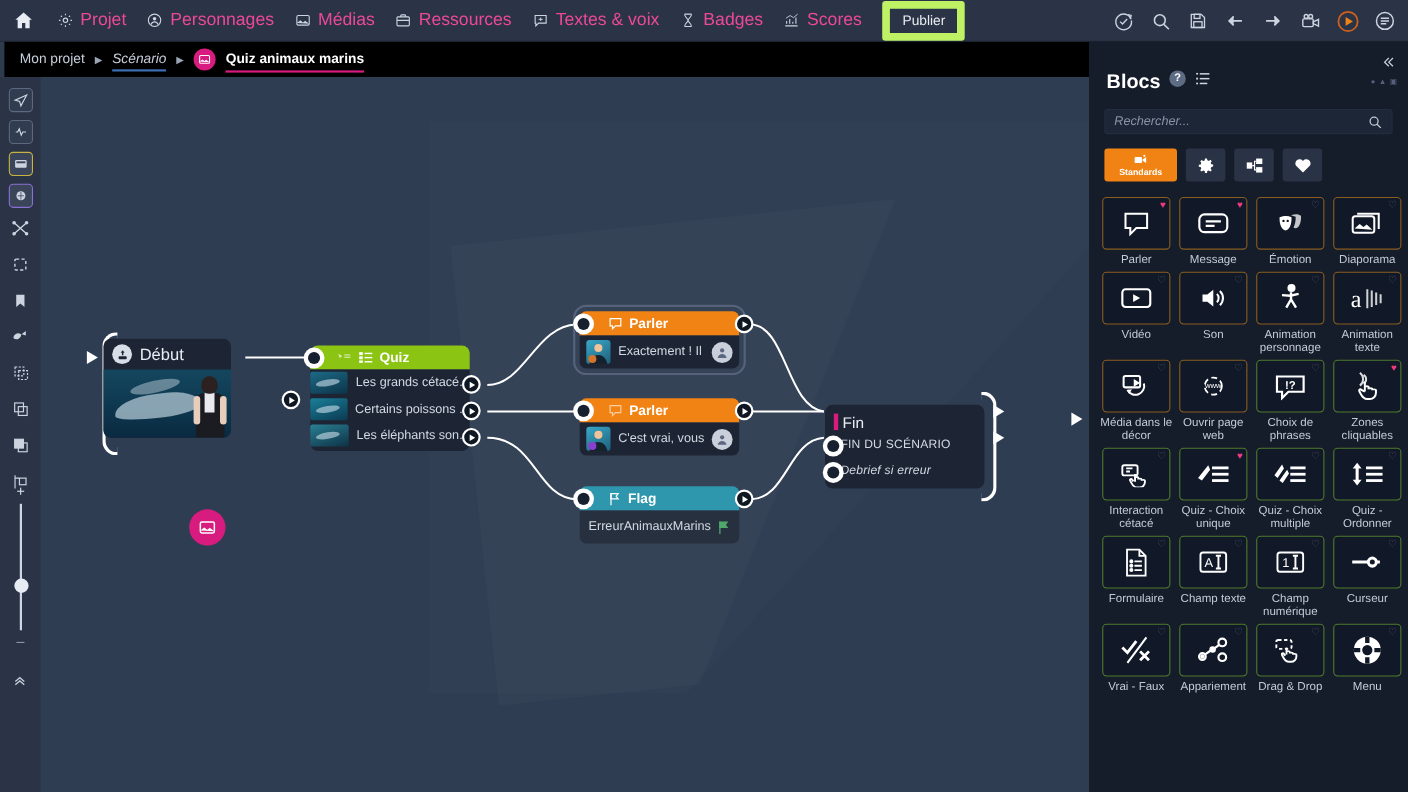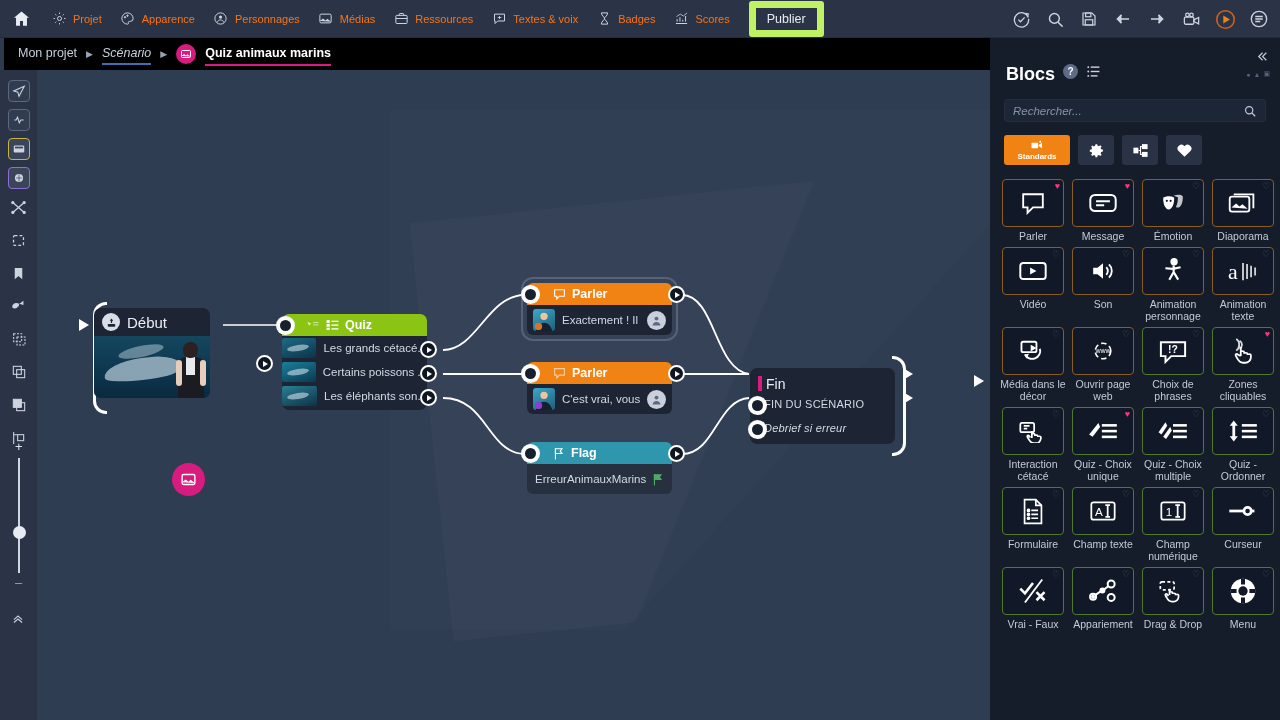--- a/index.html
+++ b/index.html
@@ -15,21 +15,21 @@
 
   
   .topbar {
     position:absolute; left:0; top:0; width:1280px; height:38px;
     background:#2b3446; display:flex; align-items:center;
     border-bottom:1px solid #232b3a;
   }
   .home-btn { width:42px; height:38px; display:flex; align-items:center; justify-content:center; }
   .menu-item {
     display:flex; align-items:center; gap:6px; height:38px; padding:0 9px;
-    color:#f97316; font-size:11px; white-space:nowrap; cursor:default;
+    color:#ec4899; font-size:16px; white-space:nowrap; cursor:default;
   }
   .menu-item .mi-ico { display:flex; align-items:center; justify-content:center; width:16px; height:16px; }
   .publish-btn {
     margin-left:10px; border:7px solid #bef264; border-radius:3px;
     padding:4px 11px; font-size:12.5px; color:#e7ebf1; background:transparent;
   }
   .topbar-right { position:absolute; right:6px; top:0; height:38px; display:flex; align-items:center; gap:4px; }
   .tb-ico { width:30px; height:38px; display:flex; align-items:center; justify-content:center; }
 
   
@@ -248,30 +248,20 @@
     <div class="menu-item">
       <span class="mi-ico">
         <svg width="15" height="15" viewBox="0 0 24 24" fill="none" stroke="#cdd4e0" stroke-width="1.6">
             <circle cx="12" cy="12" r="3.2"></circle>
             <path d="M12 2.5v2.2M12 19.3v2.2M21.5 12h-2.2M4.7 12H2.5M18.7 5.3l-1.6 1.6M6.9 17.1l-1.6 1.6M18.7 18.7l-1.6-1.6M6.9 6.9 5.3 5.3"></path>
           </svg>
       </span>
       <span>Projet</span>
     </div>
 
-    <div class="menu-item">
-      <span class="mi-ico">
-        <svg width="15" height="15" viewBox="0 0 24 24" fill="none" stroke="#cdd4e0" stroke-width="1.6">
-            <path d="M12 3a9 9 0 1 0 0 18c1.4 0 2-1 1.4-2-.7-1.2.2-2.4 1.6-2.4h1.6A4.4 4.4 0 0 0 21 12c0-5-4-9-9-9z"></path>
-            <circle cx="8" cy="10" r="1.1" fill="#cdd4e0"></circle>
-            <circle cx="12" cy="7.5" r="1.1" fill="#cdd4e0"></circle>
-          </svg>
-      </span>
-      <span>Apparence</span>
-    </div>
 
     <div class="menu-item">
       <span class="mi-ico">
         <svg width="15" height="15" viewBox="0 0 24 24" fill="none" stroke="#cdd4e0" stroke-width="1.6">
             <circle cx="12" cy="12" r="9"></circle>
             <circle cx="12" cy="9.6" r="2.6" fill="#cdd4e0" stroke="none"></circle>
             <path d="M7 18c.8-2.6 2.6-3.8 5-3.8S16.2 15.4 17 18"></path>
           </svg>
       </span>
       <span>Personnages</span>

